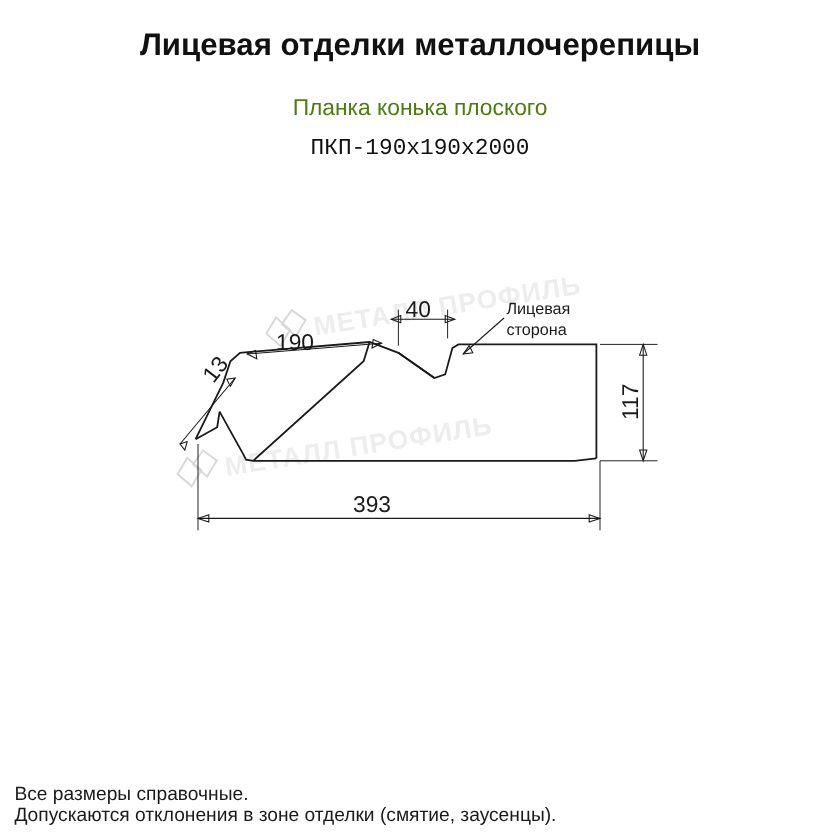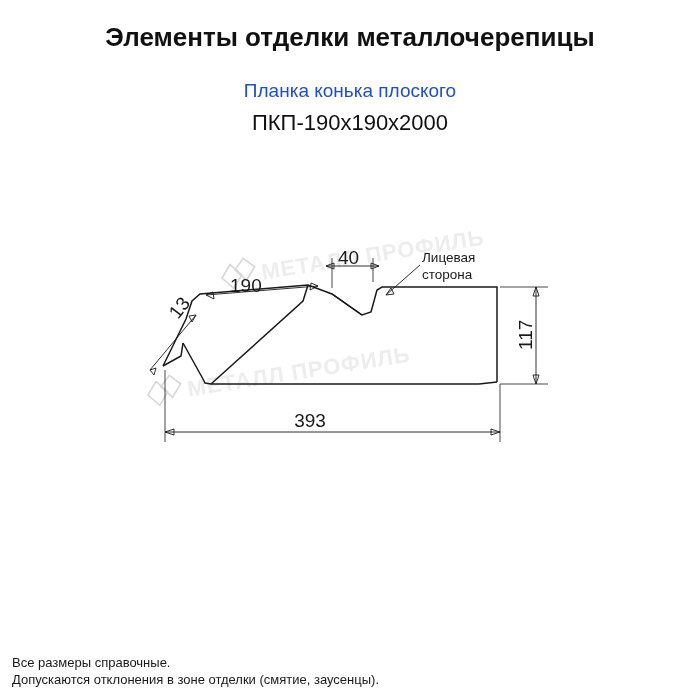--- a/index.html
+++ b/index.html
@@ -32,41 +32,42 @@
     font-weight: bold;
     letter-spacing: 0px;
     line-height: 30px;
     color: #111;
   }
   .sub-title {
     margin-top: 26px;
     font-size: 19px;
     font-weight: normal;
     line-height: 26px;
-    color: #1d4ed8;
+    color: #4d7c0f;
   }
   .sku-title {
     margin-top: 6px;
-    font-size: 22px;
+    font-size: 19px;
     font-weight: normal;
     line-height: 26px;
     color: #111;
+    font-family: Liberation Mono, monospace;
   }
   .drawing {
     position: absolute;
     top: 170px;
     left: 0;
     width: 700px;
     height: 330px;
   }
   .footer {
     position: absolute;
     left: 12px;
     bottom: 12px;
-    font-size: 13px;
+    font-size: 16px;
     line-height: 17px;
     color: #1a1a1a;
   }
   .footer div {
     white-space: nowrap;
   }
   svg {
     display: block;
   }
   .wm {
@@ -113,21 +114,21 @@
     font-family: "Liberation Sans", sans-serif;
     font-size: 13.5px;
   }
 </style>
 </head>
 <body>
 
 <div class="page">
 
   <div class="title-block">
-    <div class="main-title">Элементы отделки металлочерепицы</div>
+    <div class="main-title">Лицевая отделки металлочерепицы</div>
     <div class="sub-title">Планка конька плоского</div>
     <div class="sku-title">ПКП-190х190х2000</div>
   </div>
 
   <div class="drawing">
     <svg width="700" height="330" viewBox="0 0 700 330">
 
       <g opacity="1">
         <g transform="translate(222,108) rotate(-9)">
           <path class="wm" d="M0 0 l10 -12 l10 12 l-10 12 z"></path>

